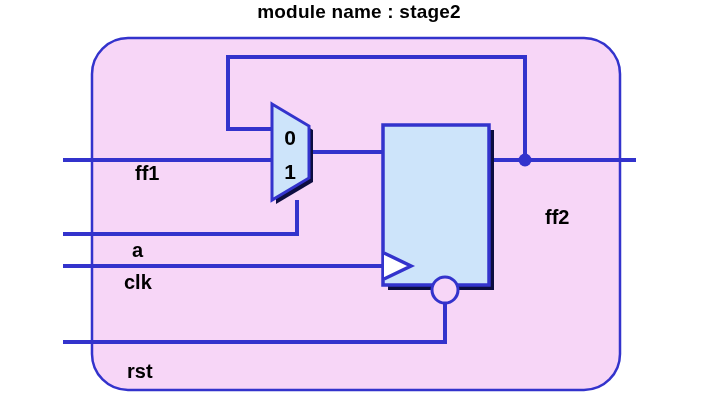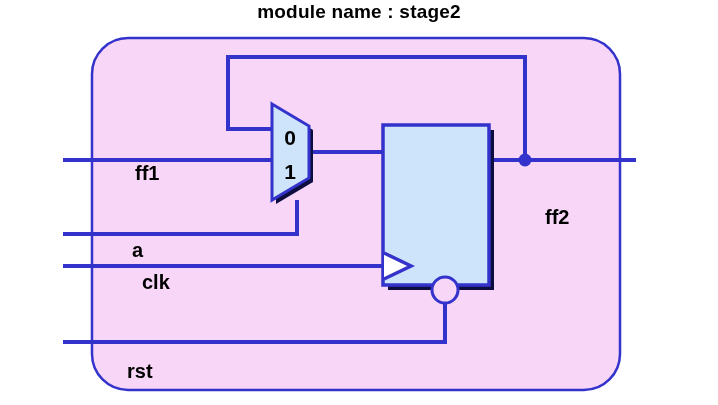--- a/index.html
+++ b/index.html
@@ -92,17 +92,17 @@
 
     <path d="M 384 253 L 411 266 L 384 279" fill="#ffffff" stroke="#3333cc" stroke-width="3.5" stroke-linejoin="miter"></path>
 
     <circle cx="445" cy="290" r="13" fill="#f7d6f7" stroke="#3333cc" stroke-width="3"></circle>
 
     <circle cx="525" cy="160" r="6.5" fill="#3333cc" stroke="none"></circle>
   </svg>
 
   <div class="port-label" style="left:127px; top:162px;margin-left:8px;">ff1</div>
   <div class="port-label" style="left:132px; top:239px;">a</div>
-  <div class="port-label" style="left:142px; top:271px;">clk</div>
+  <div class="port-label" style="left:124px; top:271px;">clk</div>
   <div class="port-label" style="left:127px; top:360px;">rst</div>
   <div class="port-label" style="left:545px; top:166px;margin-top:40px;">ff2</div>
 
 </div>
 
 </body></html>

